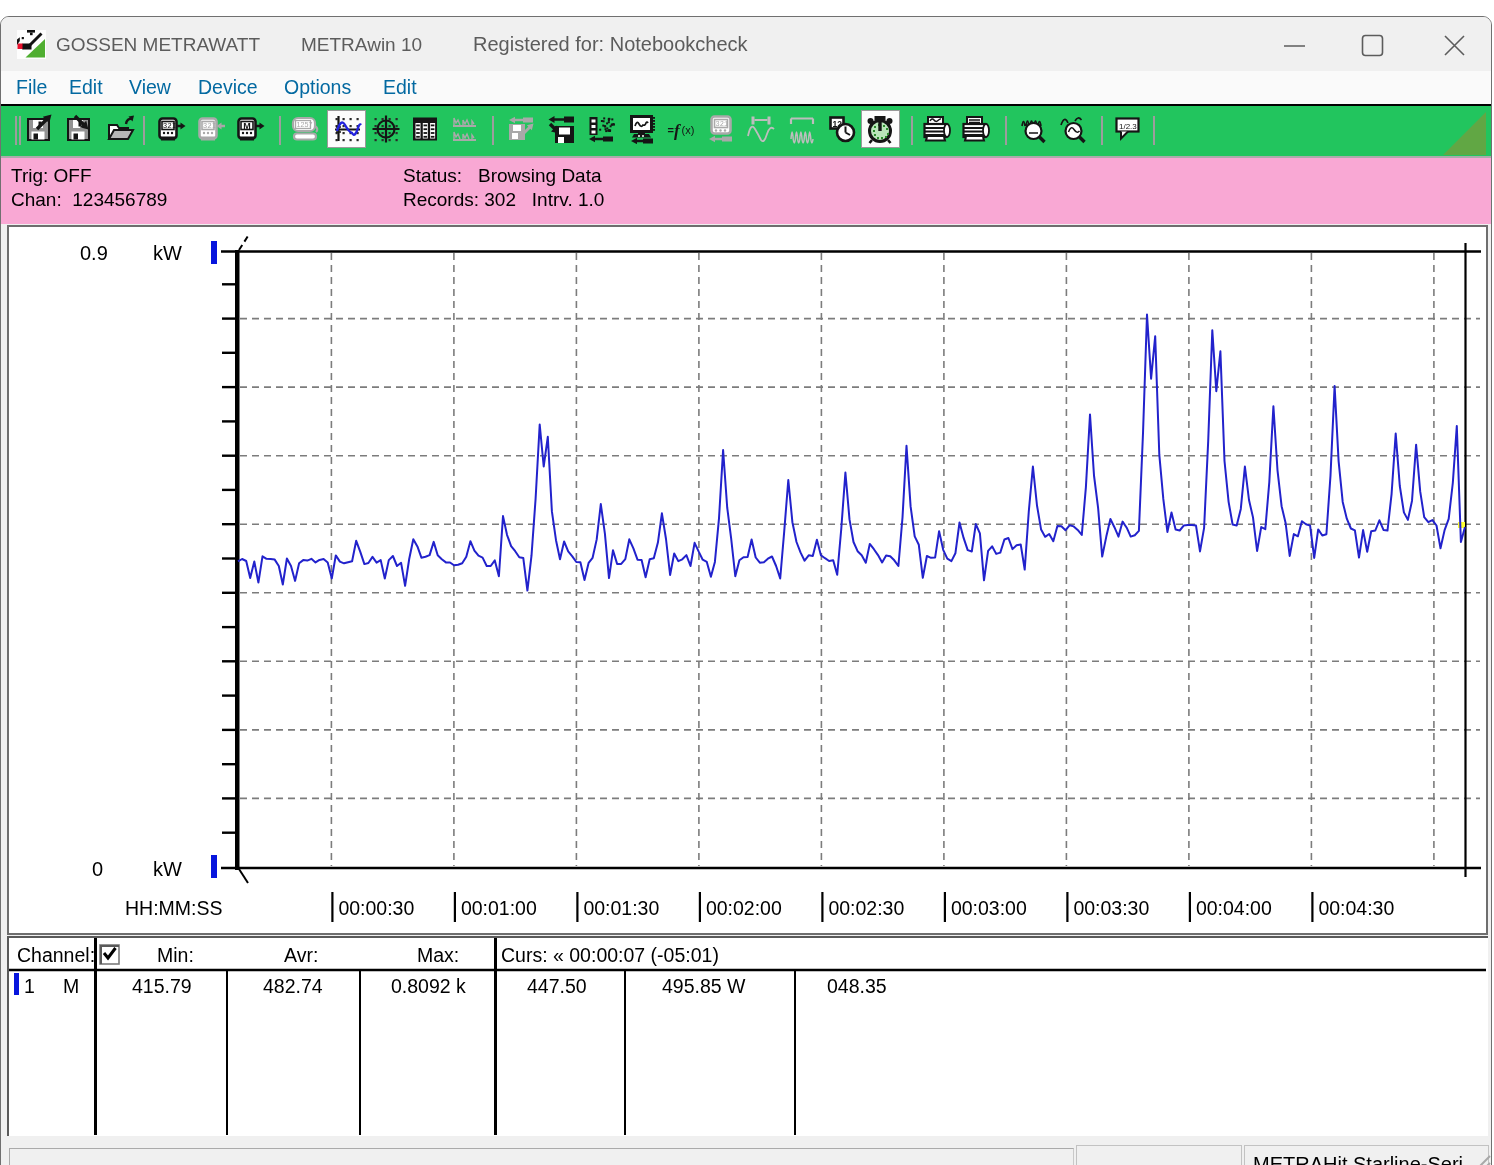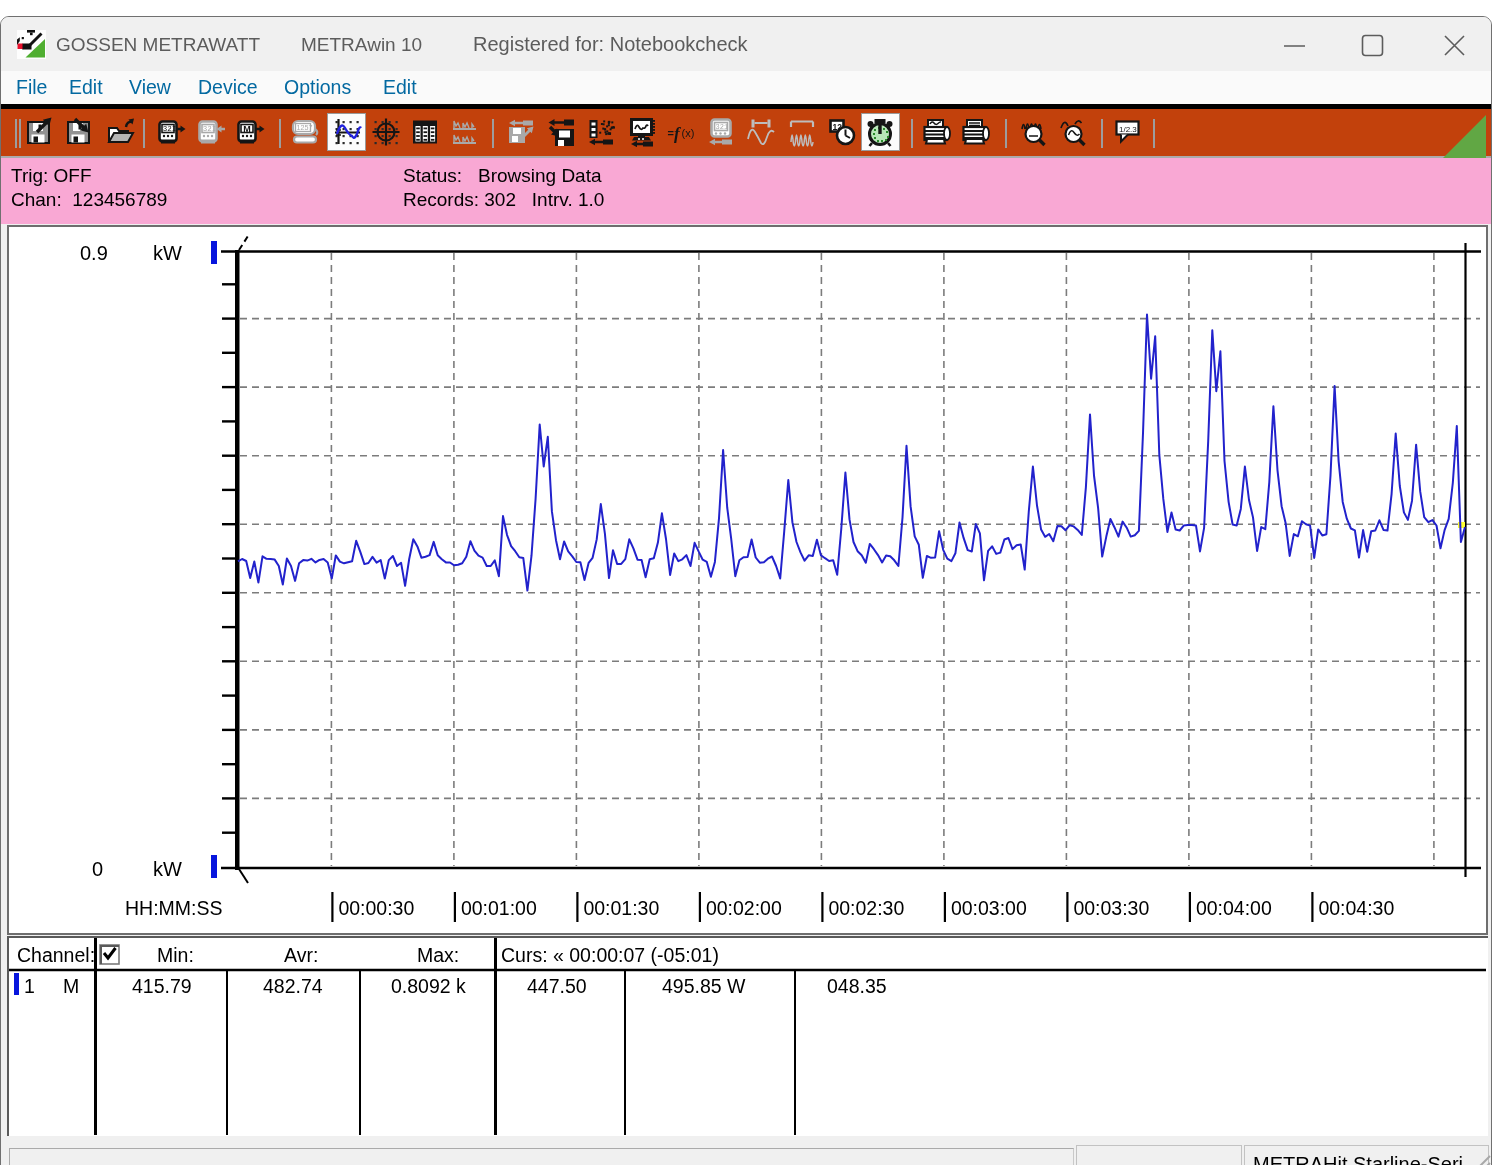--- a/index.html
+++ b/index.html
@@ -9,22 +9,22 @@
        background:#f0f0f0;border:1px solid #707070;
        border-radius:9px;overflow:hidden;box-sizing:border-box;}
   .abs{position:absolute;}
   
   .titlebar{position:absolute;left:0;top:0;width:100%;height:54px;background:#f0f0f0;}
   .ttxt{position:absolute;top:17px;font-size:19px;color:#5c5c5c;white-space:pre;}
   
   .menubar{position:absolute;left:0;top:54px;width:100%;height:33px;background:#fafafa;}
   .mitem{position:absolute;top:5px;font-size:19.5px;color:#0369a1;}
   
-  .toolbar{position:absolute;left:0;top:87px;width:100%;height:54px;background:#c2410c;
-           border-top:5px solid #000000;border-bottom:2px solid #ababab;box-sizing:border-box;text-decoration:underline;}
+  .toolbar{position:absolute;left:0;top:87px;width:100%;height:54px;background:#22c55e;
+           border-top:2px solid #000000;border-bottom:2px solid #ababab;box-sizing:border-box;text-decoration:underline;}
   .tsep{position:absolute;top:10px;width:2px;height:29px;background:#9d9d9d;}
   .ticon{position:absolute;top:8px;width:30px;height:30px;}
   .pressedbox{position:absolute;top:4px;width:39px;height:38px;background:#fcfcfc;
               border:1px solid #9a9a9a;box-sizing:border-box;}
   
   .info{position:absolute;left:0;top:141px;width:100%;height:66px;background:#f9a8d4;}
   .itxt{position:absolute;font-size:19px;color:#000;white-space:pre;}
   
   .chartpanel{position:absolute;left:6px;top:208px;width:1481px;height:710px;
               background:#fff;border:2px solid #6e6e6e;box-sizing:border-box;}

